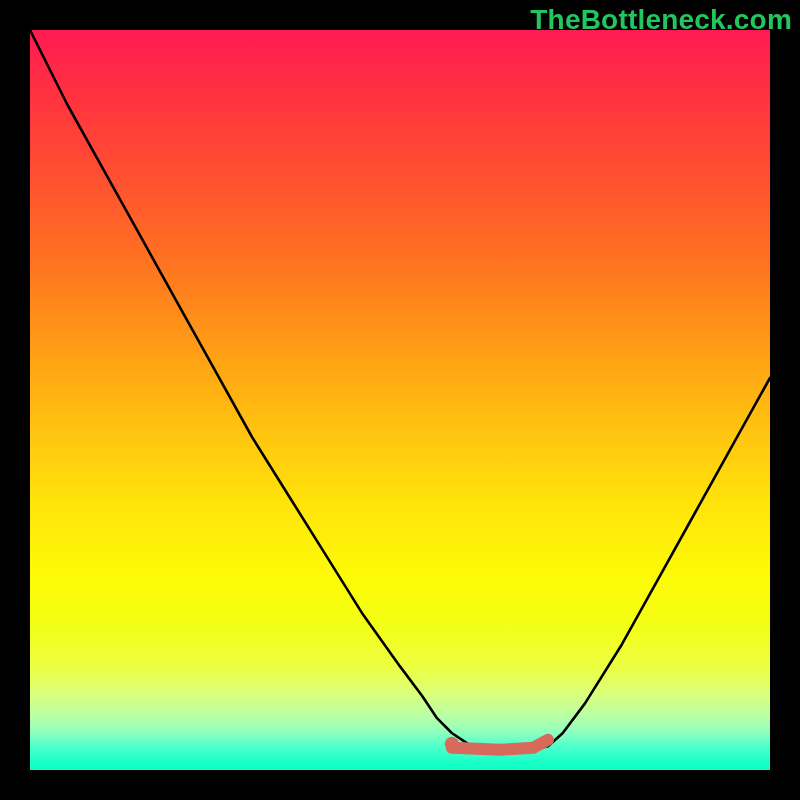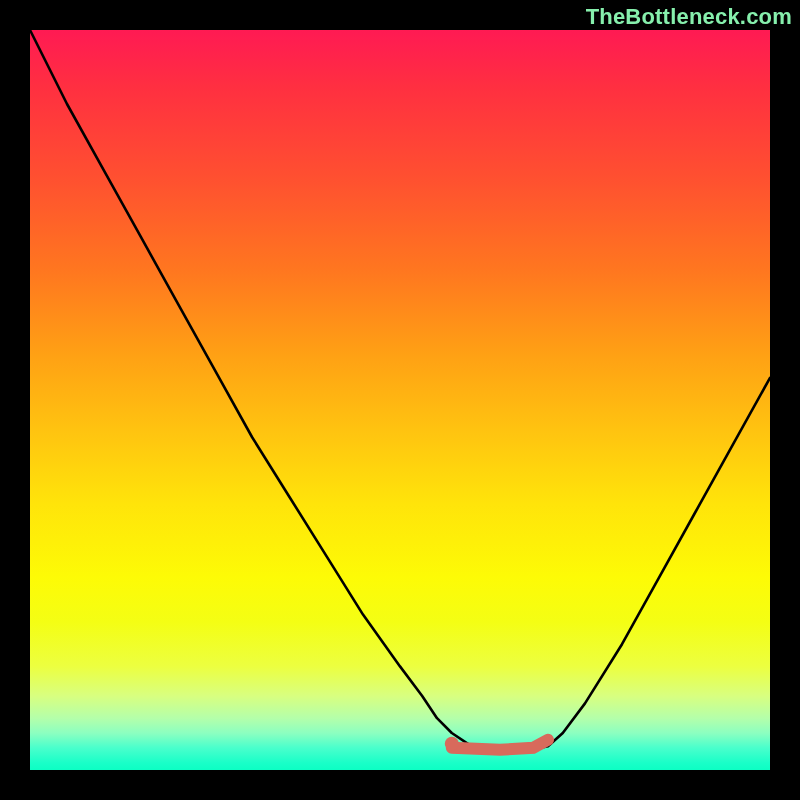--- a/index.html
+++ b/index.html
@@ -47,22 +47,22 @@
     left: 0;
     top: 0;
     width: 740px;
     height: 740px;
     overflow: visible;
   }
   .watermark {
     position: absolute;
     top: 4px;
     right: 8px;
-    color: #86efac;
-    font-size: 22px;
+    color: #22c55e;
+    font-size: 28px;
     font-weight: 600;
     letter-spacing: 0.2px;
   }
 </style>
 </head>
 <body>
 <div class="frame">
 
   <div class="watermark">TheBottleneck.com</div>
 

